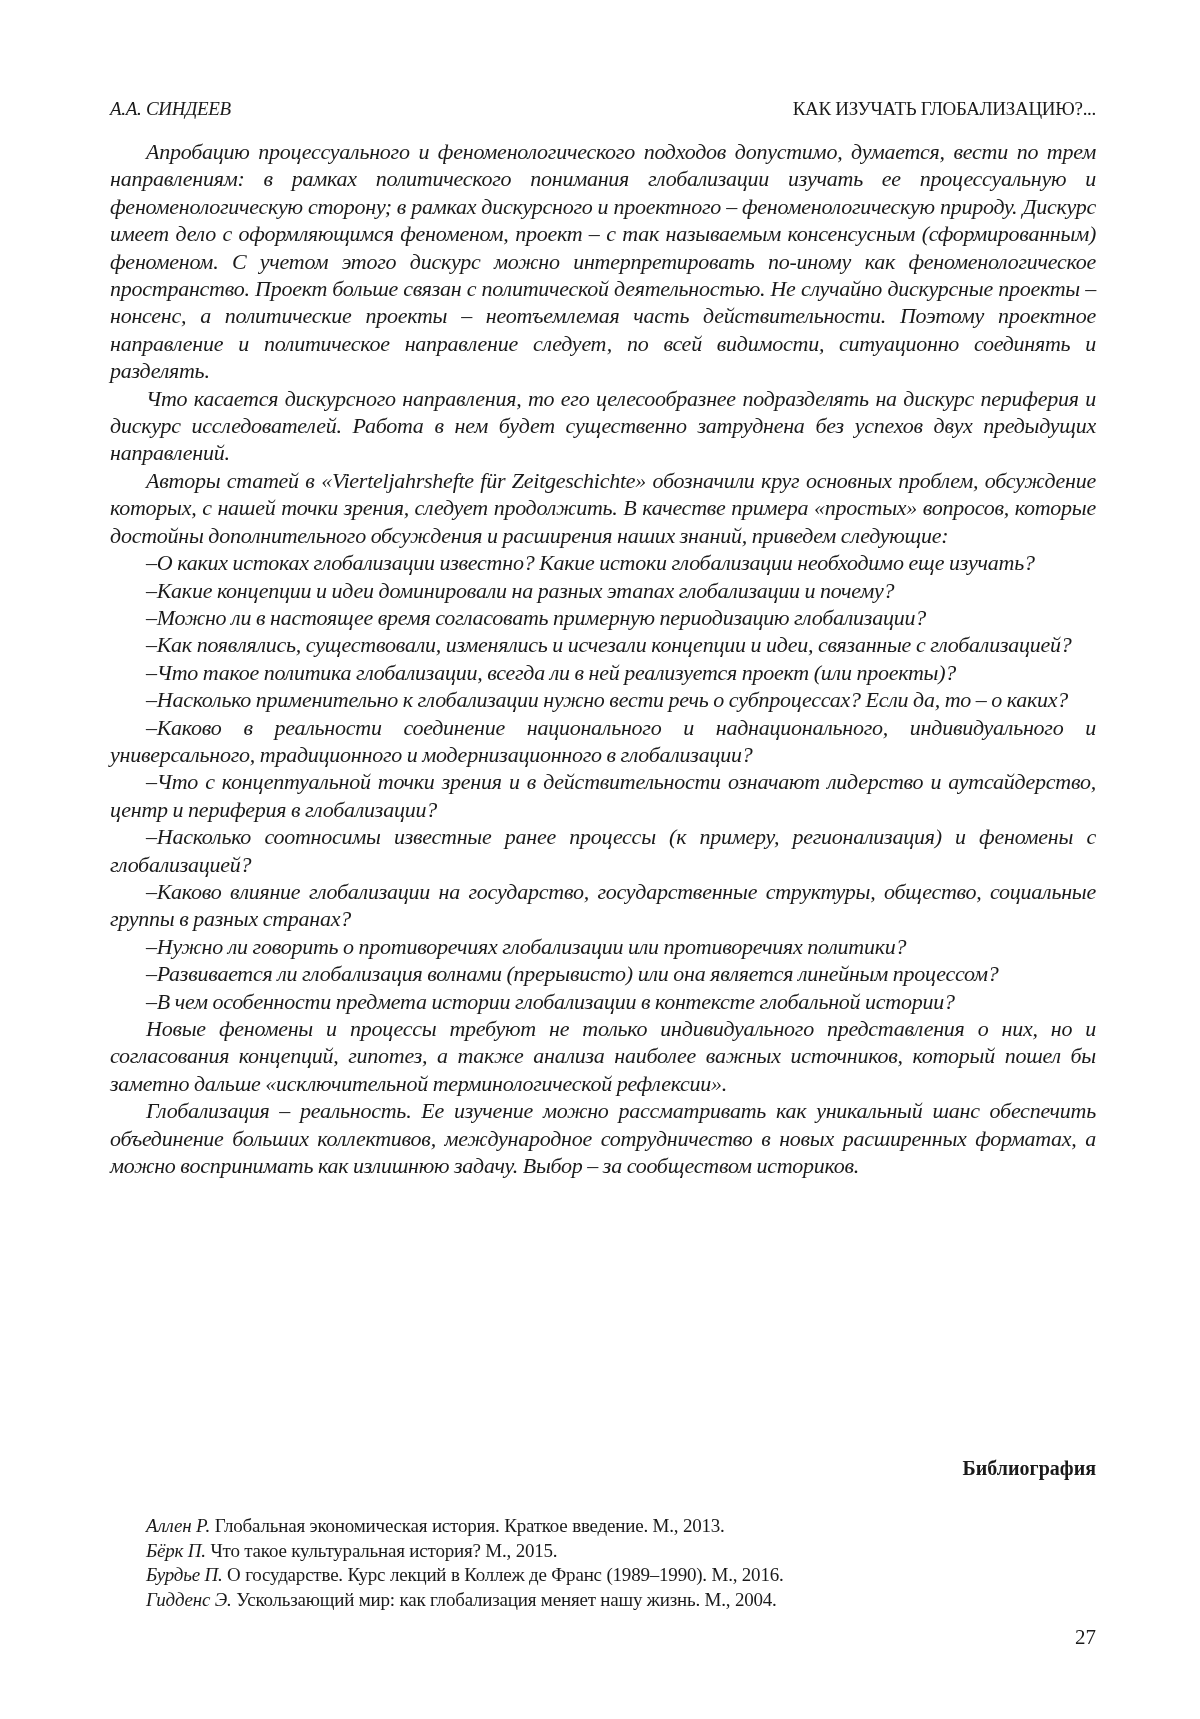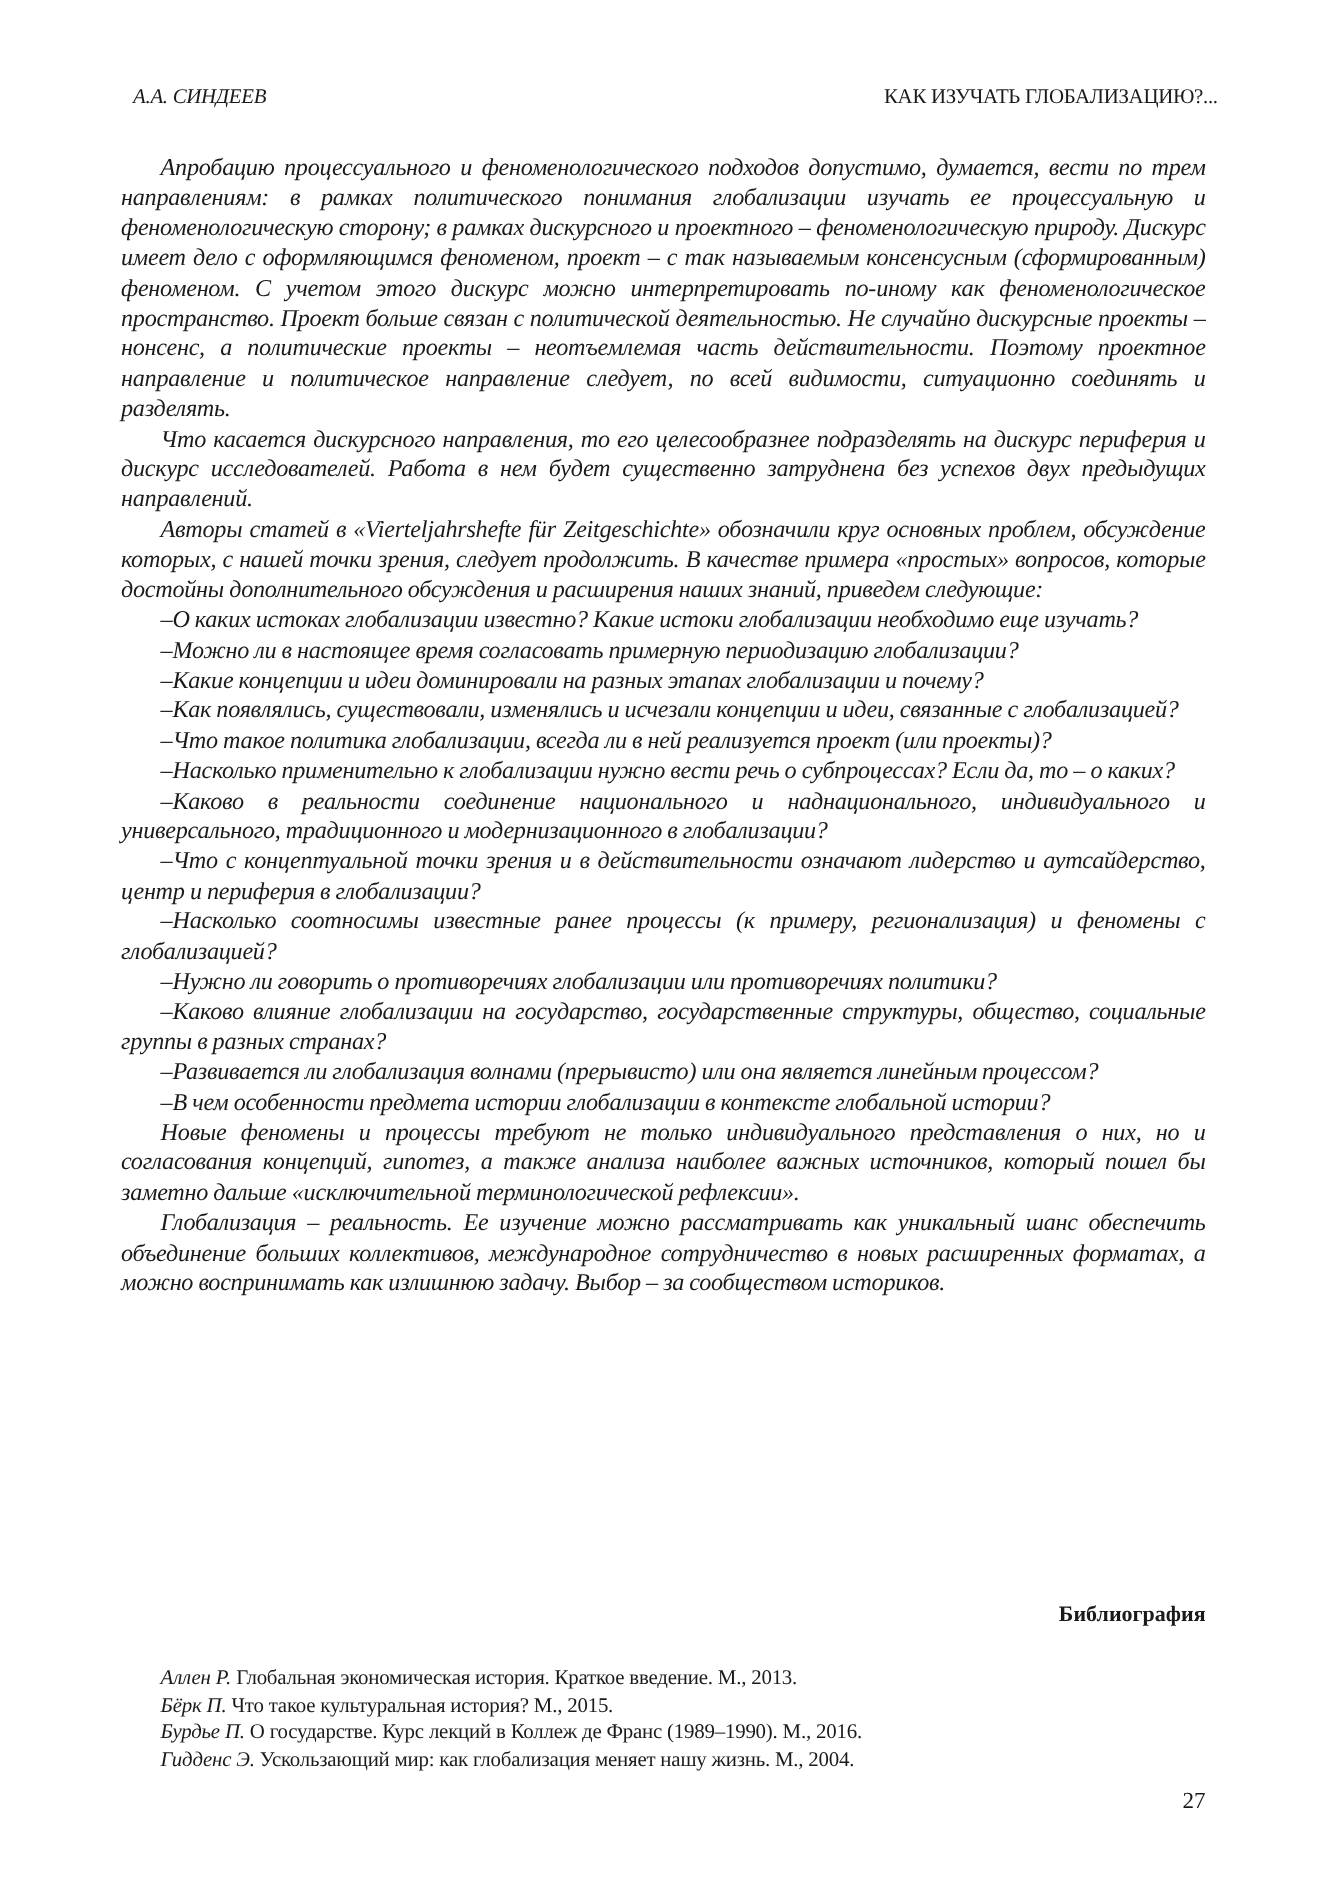--- a/index.html
+++ b/index.html
@@ -16,27 +16,26 @@
       color: #1a1a1a;
     }
     .page {
       position: absolute;
       left: 0; top: 0;
       width: 1200px;
       height: 1719px;
     }
     .running-head {
       position: absolute;
-      top: 78px;
+      top: 98px;
       left: 110px;
       width: 986px;
       height: 30px;
       font-size: 19px;
       letter-spacing: -0.3px;
-      margin-left: 11px;
     }
     .rh-left {
       position: absolute;
       left: 0;
       top: 0;
       font-style: italic;
     }
     .rh-right {
       position: absolute;
       right: 0;
@@ -97,30 +96,30 @@
     <span class="rh-left">А.А. СИНДЕЕВ</span>
     <span class="rh-right">КАК ИЗУЧАТЬ ГЛОБАЛИЗАЦИЮ?...</span>
   </div>
 
   <div class="body-text">
     <p>Апробацию процессуального и феноменологического подходов допустимо, думается, вести по трем направлениям: в рамках политического понимания глобализации изучать ее процессуальную и феноменологическую сторону; в рамках дискурсного и проектного – феноменологическую природу. Дискурс имеет дело с оформляющимся феноменом, проект – с так называемым консенсусным (сформированным) феноменом. С учетом этого дискурс можно интерпретировать по-иному как феноменологическое пространство. Проект больше связан с политической деятельностью. Не случайно дискурсные проекты – нонсенс, а политические проекты – неотъемлемая часть действительности. Поэтому проектное направление и политическое направление следует, по всей видимости, ситуационно соединять и разделять.</p>
     <p>Что касается дискурсного направления, то его целесообразнее подразделять на дискурс периферия и дискурс исследователей. Работа в нем будет существенно затруднена без успехов двух предыдущих направлений.</p>
     <p>Авторы статей в «Vierteljahrshefte für Zeitgeschichte» обозначили круг основных проблем, обсуждение которых, с нашей точки зрения, следует продолжить. В качестве примера «простых» вопросов, которые достойны дополнительного обсуждения и расширения наших знаний, приведем следующие:</p>
 
     <p class="q">–О каких истоках глобализации известно? Какие истоки глобализации необходимо еще изучать?</p>
+    <p class="q">–Какие концепции и идеи доминировали на разных этапах глобализации и почему?</p>
     <p class="q">–Можно ли в настоящее время согласовать примерную периодизацию глобализации?</p>
-    <p class="q">–Какие концепции и идеи доминировали на разных этапах глобализации и почему?</p>
     <p class="q">–Как появлялись, существовали, изменялись и исчезали концепции и идеи, связанные с глобализацией?</p>
     <p class="q">–Что такое политика глобализации, всегда ли в ней реализуется проект (или проекты)?</p>
     <p class="q">–Насколько применительно к глобализации нужно вести речь о субпроцессах? Если да, то – о каких?</p>
     <p class="q">–Каково в реальности соединение национального и наднационального, индивидуального и универсального, традиционного и модернизационного в глобализации?</p>
     <p class="q">–Что с концептуальной точки зрения и в действительности означают лидерство и аутсайдерство, центр и периферия в глобализации?</p>
     <p class="q">–Насколько соотносимы известные ранее процессы (к примеру, регионализация) и феномены с глобализацией?</p>
+    <p class="q">–Каково влияние глобализации на государство, государственные структуры, общество, социальные группы в разных странах?</p>
     <p class="q">–Нужно ли говорить о противоречиях глобализации или противоречиях политики?</p>
-    <p class="q">–Каково влияние глобализации на государство, государственные структуры, общество, социальные группы в разных странах?</p>
     <p class="q">–Развивается ли глобализация волнами (прерывисто) или она является линейным процессом?</p>
     <p class="q">–В чем особенности предмета истории глобализации в контексте глобальной истории?</p>
 
     <p>Новые феномены и процессы требуют не только индивидуального представления о них, но и согласования концепций, гипотез, а также анализа наиболее важных источников, который пошел бы заметно дальше «исключительной терминологической рефлексии».</p>
     <p>Глобализация – реальность. Ее изучение можно рассматривать как уникальный шанс обеспечить объединение больших коллективов, международное сотрудничество в новых расширенных форматах, а можно воспринимать как излишнюю задачу. Выбор – за сообществом историков.</p>
   </div>
 
   <div class="bib-title">Библиография</div>
 
   <div class="bib-list">

